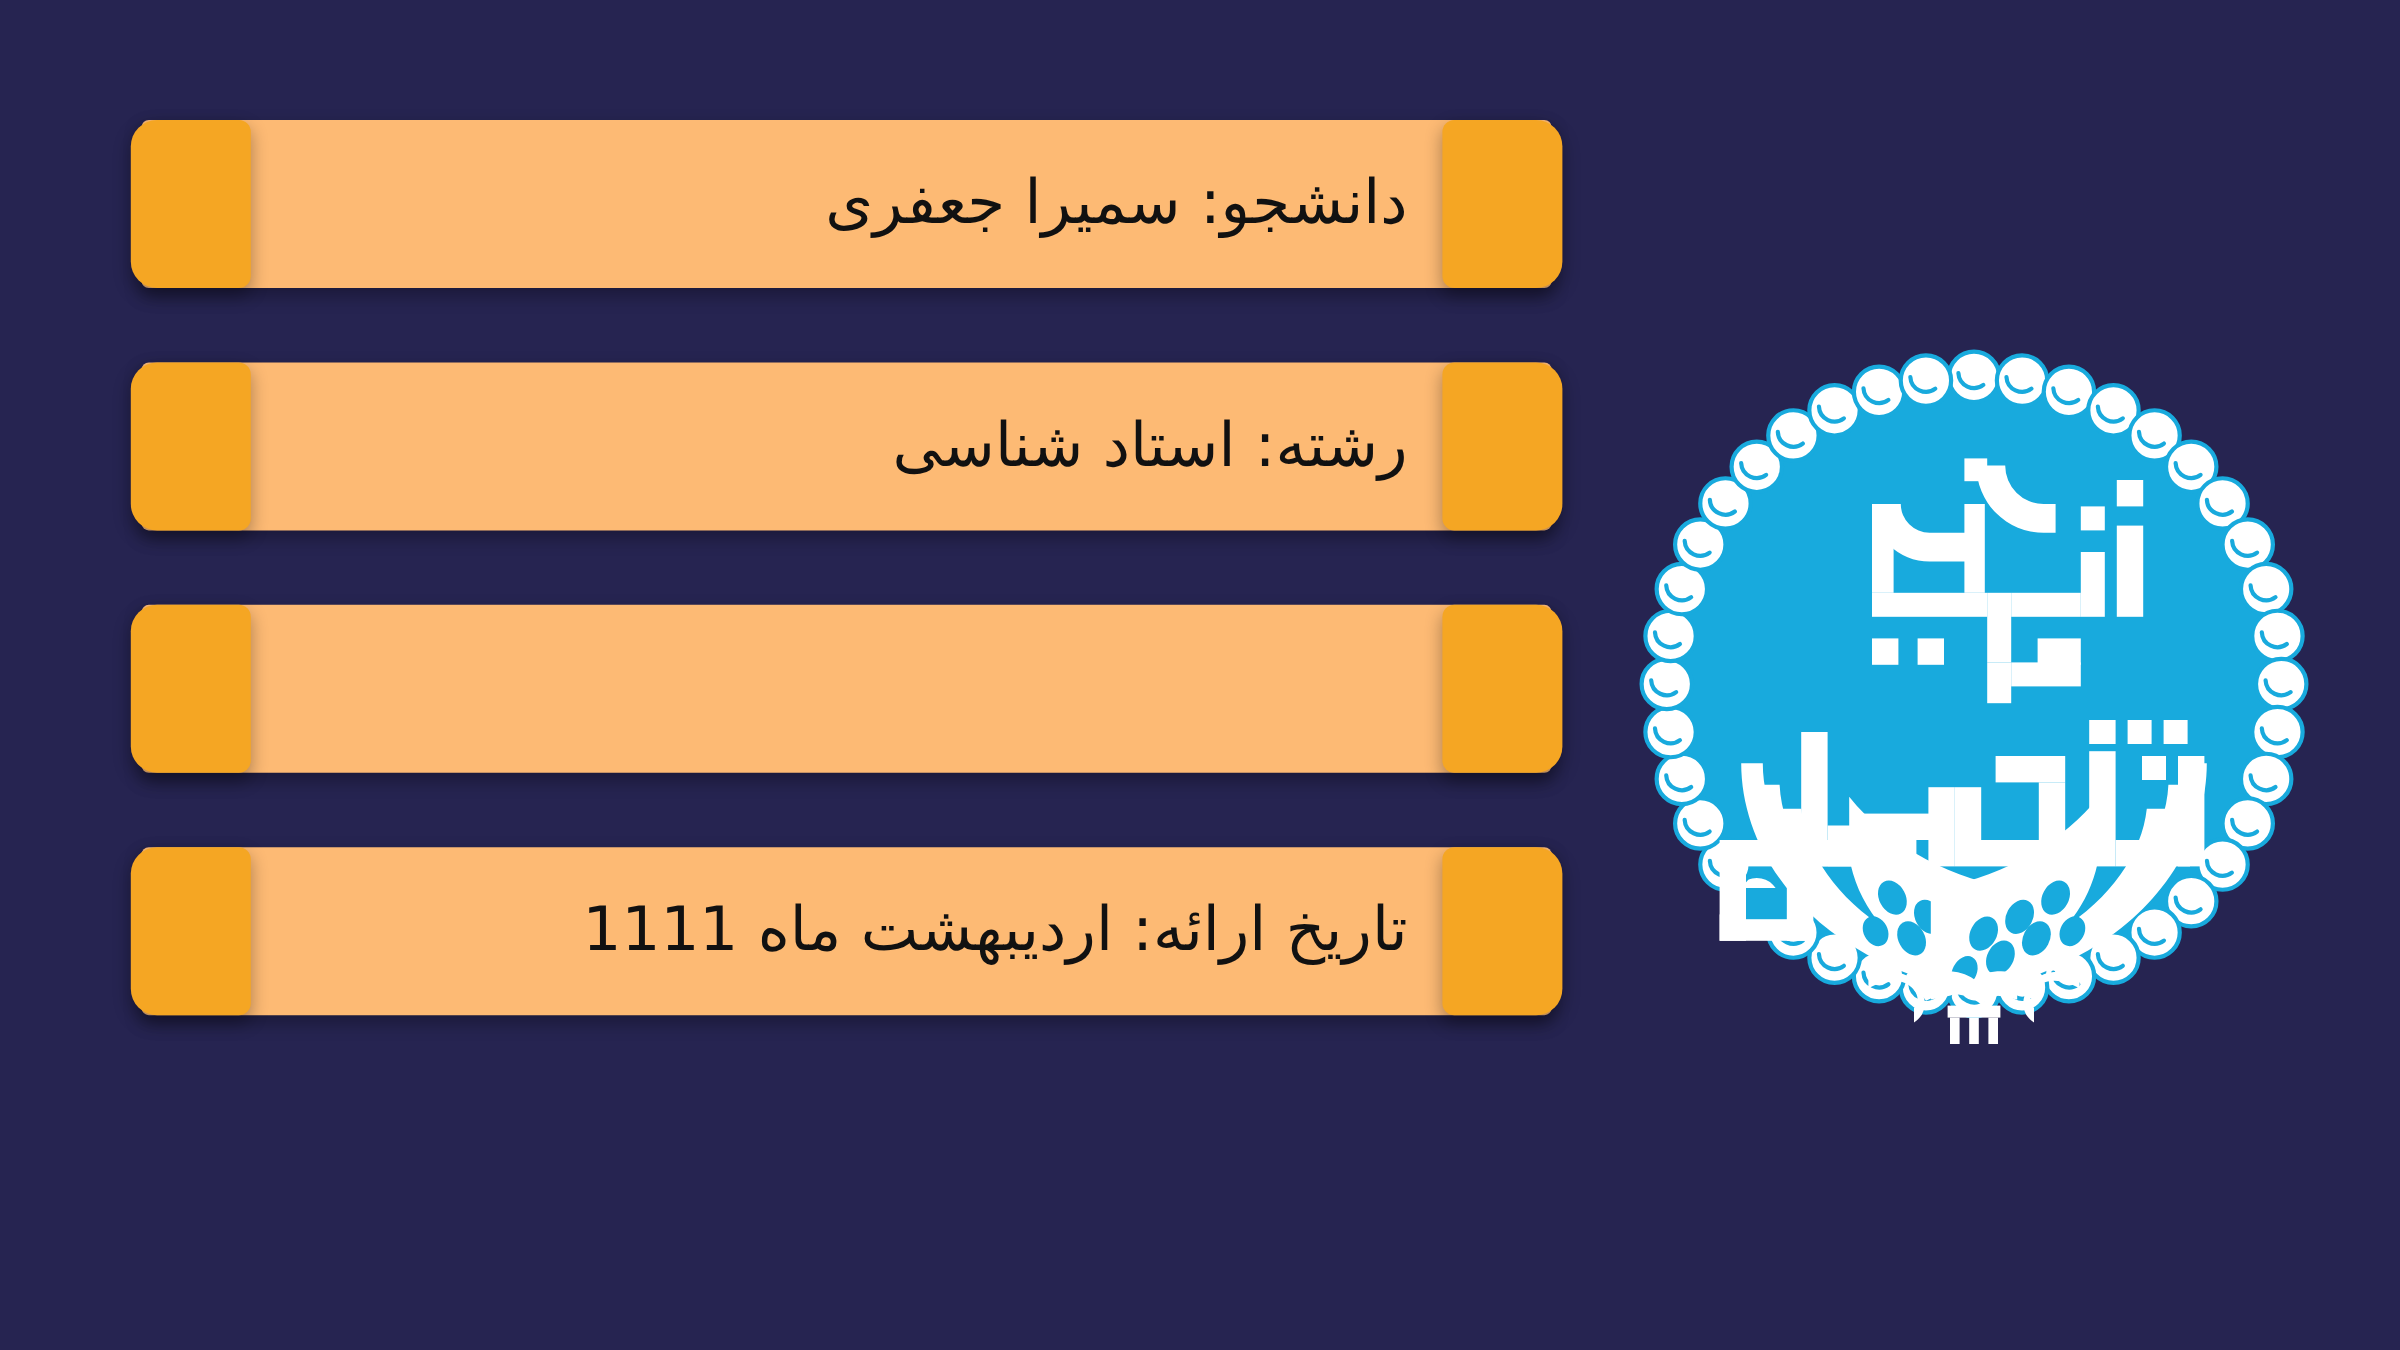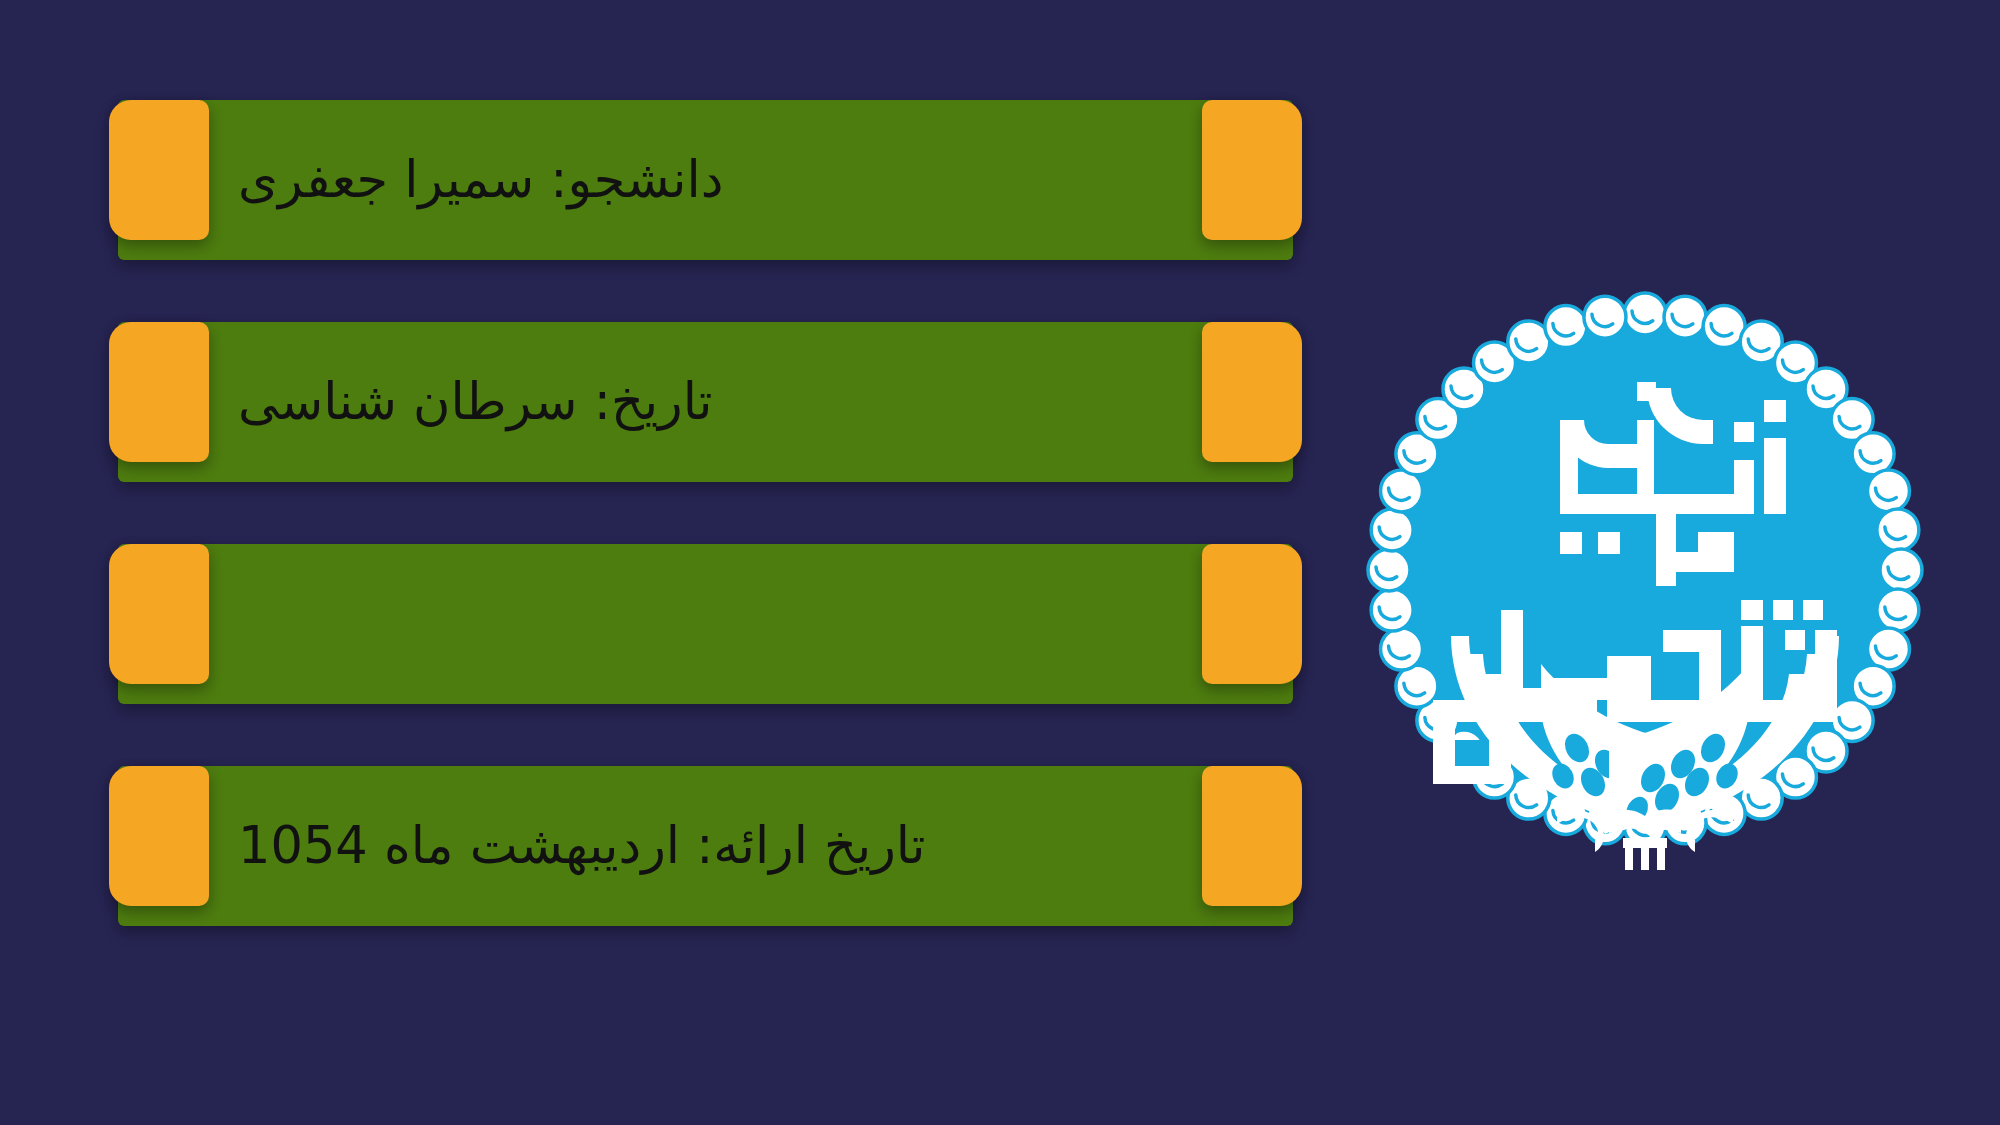--- a/index.html
+++ b/index.html
@@ -23,26 +23,26 @@
     left: 118px;
     top: 100px;
     width: 1175px;
     display: flex;
     flex-direction: column;
     gap: 62px;
   }
 
   .info-row {
     position: relative;
-    height: 160px;
-    background: #4d7c0f;
+    height: 140px;
+    background: #fdba74;
     border-radius: 6px;
     display: flex;
     align-items: center;
-    justify-content: flex-end;
+    justify-content: flex-start;
     box-shadow: 0 6px 14px rgba(0,0,0,0.30);
   }
 
   .cap {
     position: absolute;
     top: 0;
     width: 100px;
     height: 140px;
     background: #f5a623;
     box-shadow: 0 6px 14px rgba(0,0,0,0.32);
@@ -89,33 +89,33 @@
 
     <div class="info-row">
       <span class="cap cap-start"></span>
       <span class="cap cap-end"></span>
       <span class="info-text">دانشجو: سمیرا جعفری</span>
     </div>
 
     <div class="info-row">
       <span class="cap cap-start"></span>
       <span class="cap cap-end"></span>
-      <span class="info-text">تاریخ: سرطان شناسی</span>
-    </div>
-
-
-    <div class="info-row">
-      <span class="cap cap-start"></span>
-      <span class="cap cap-end"></span>
-    </div>
-
-    <div class="info-row">
-      <span class="cap cap-start"></span>
-      <span class="cap cap-end"></span>
-      <span class="info-text">تاریخ ارائه: اردیبهشت ماه 1054</span>
+      <span class="info-text">رشته: استاد شناسی</span>
+    </div>
+
+
+    <div class="info-row">
+      <span class="cap cap-start"></span>
+      <span class="cap cap-end"></span>
+    </div>
+
+    <div class="info-row">
+      <span class="cap cap-start"></span>
+      <span class="cap cap-end"></span>
+      <span class="info-text">تاریخ ارائه: اردیبهشت ماه 1111</span>
     </div>
 
   </div>
 
   <div id="seal-wrap">
     <svg id="seal-svg" viewBox="0 0 600 600" xmlns="http://www.w3.org/2000/svg">
 
       <circle cx="300" cy="300" r="252" fill="#18aadd"></circle>
 
       <g id="pearl-ring">

